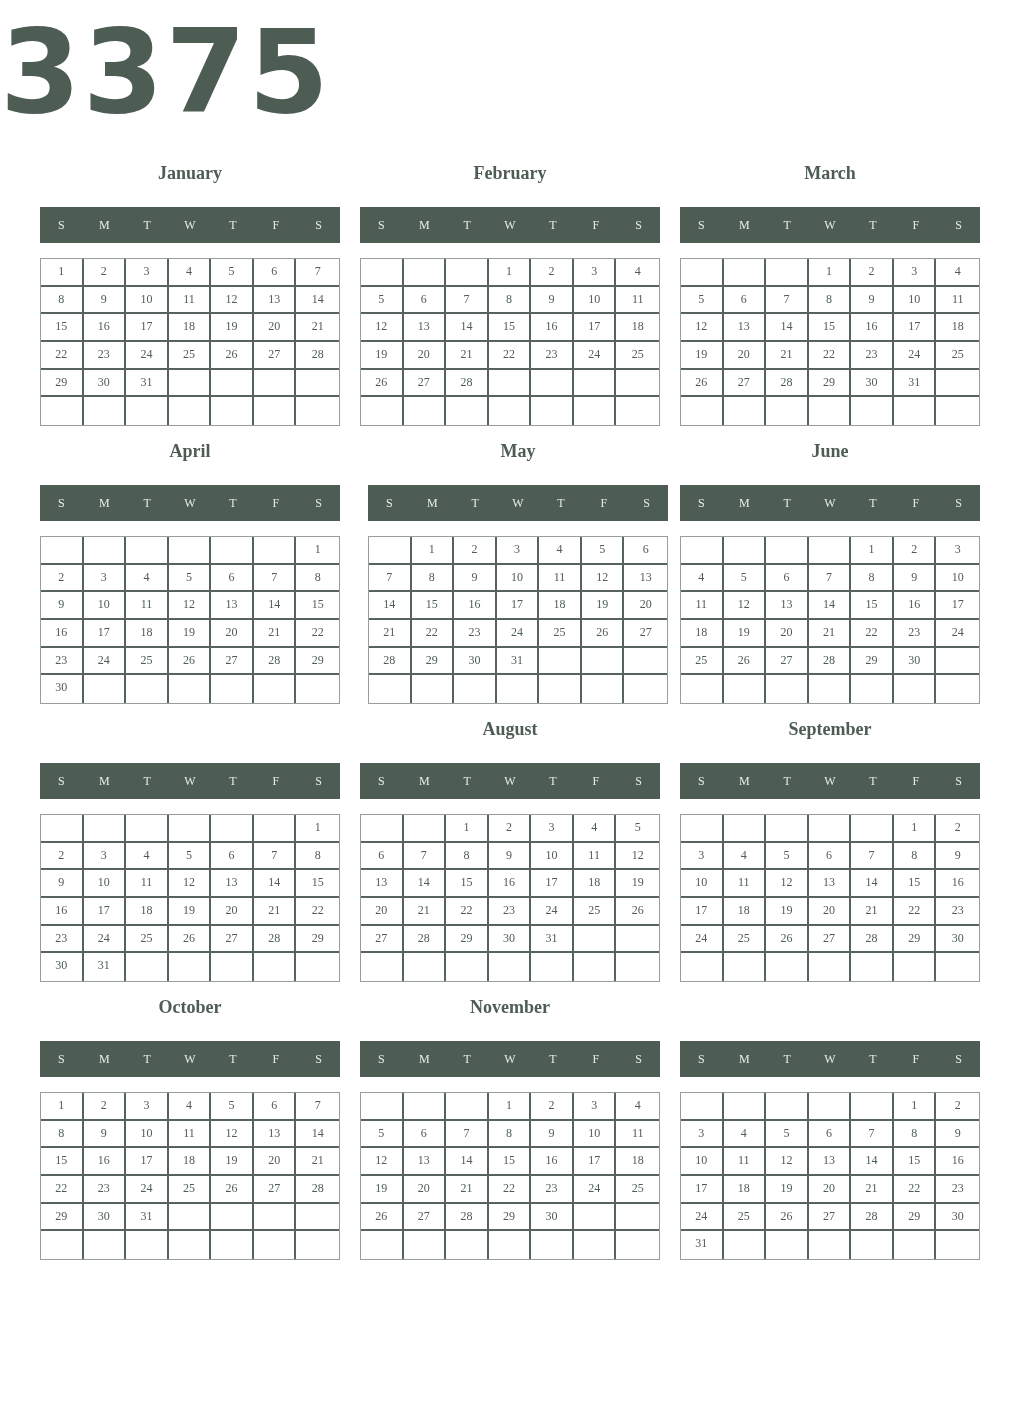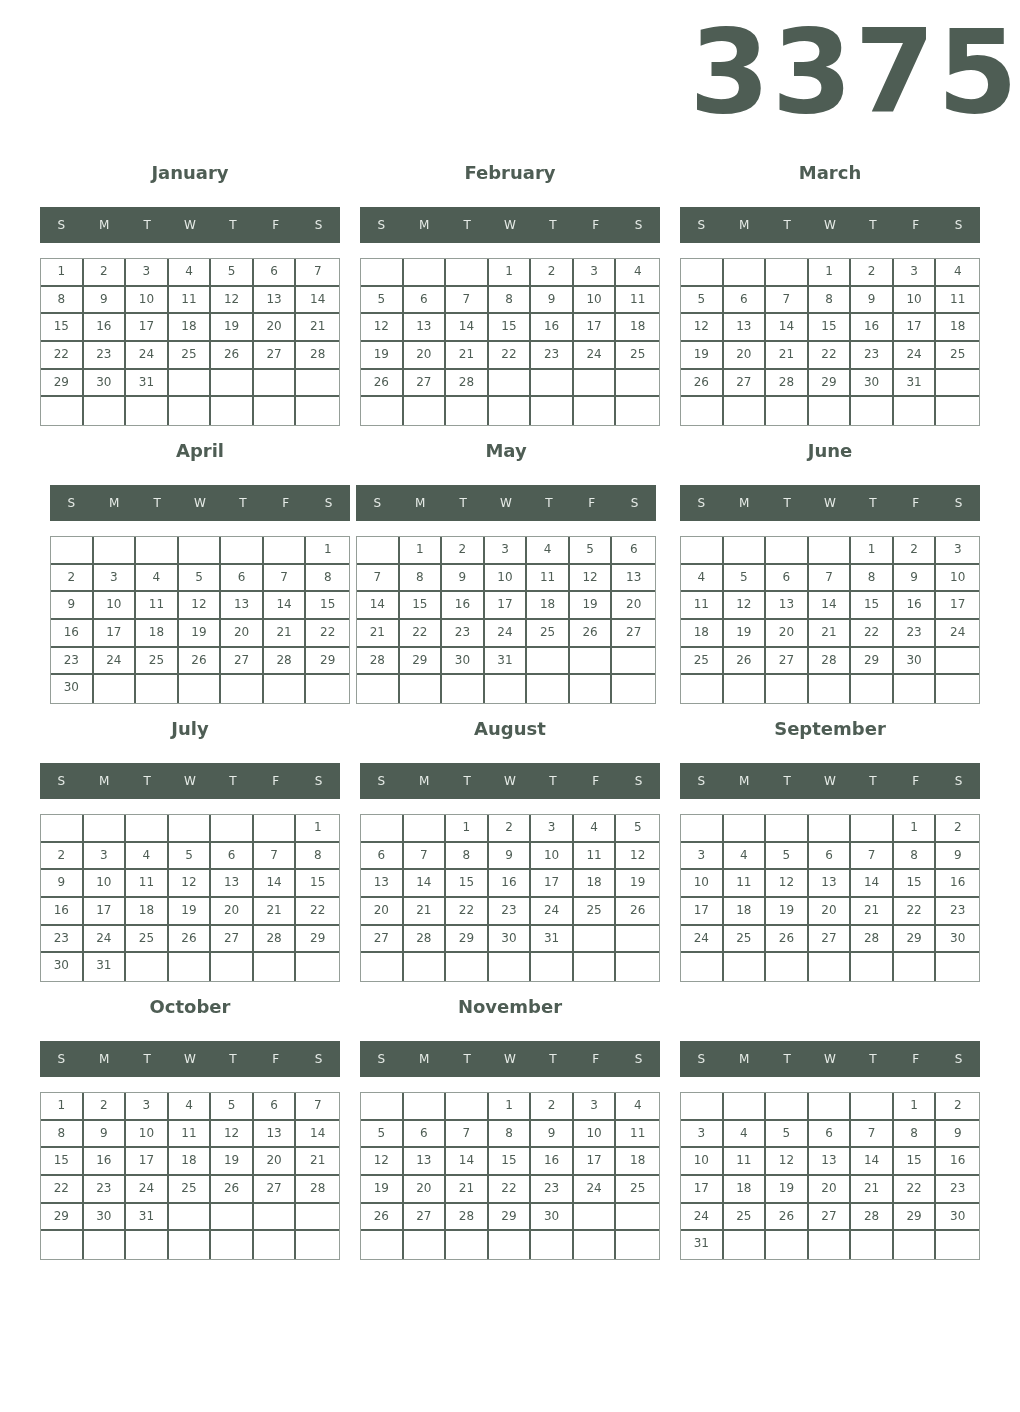--- a/index.html
+++ b/index.html
@@ -1,21 +1,21 @@
 <!DOCTYPE html>
 <html><head>
 <meta charset="utf-8">
 <style>
   html, body { margin: 0; padding: 0; background: #ffffff; }
   body { width: 1020px; height: 1412px; position: relative; overflow: hidden;
          font-family: "DejaVu Sans", sans-serif; color: #4e5d54; }
-  .year { position: absolute; left: 0; top: 14px; width: 1020px; text-align: right;
+  .year { position: absolute; left: 0; top: 14px; width: 1020px; text-align: left;
           font-size: 116px; font-weight: bold; color: #4e5d54; line-height: 1;
           letter-spacing: 2px; }
-  .month { position: absolute; width: 300px; height: 270px; }
+  .month { position: absolute; width: 300px; height: 270px; font-family: Liberation Serif, serif; }
   .month-title { position: absolute; left: 0; top: 0; width: 300px; text-align: center;
                  font-size: 18px; font-weight: bold; color: #4e5d54; line-height: 22px; }
   .dow-bar { position: absolute; left: 0; top: 45px; width: 300px; height: 36px;
              background: #4e5d54; display: flex; }
   .dow { flex: 1; text-align: center; line-height: 36px; font-size: 12px; color: #e6ebe7; }
   .grid { position: absolute; left: 0; top: 96px; width: 300px; height: 168px;
           border: 1px solid #959e98; box-sizing: border-box;
           display: grid; grid-template-columns: repeat(7, 1fr); grid-template-rows: repeat(6, 1fr); }
   .cell { border-right: 2px solid #56645b; border-bottom: 2px solid #56645b;
           text-align: center; font-size: 12px; color: #4e5d54; line-height: 24px; box-sizing: border-box; }
@@ -188,21 +188,21 @@
         <div class="cell c7"></div>
         <div class="cell r6"></div>
         <div class="cell r6"></div>
         <div class="cell r6"></div>
         <div class="cell r6"></div>
         <div class="cell r6"></div>
         <div class="cell r6"></div>
         <div class="cell c7 r6"></div>
       </div>
     </div>
-    <div class="month" style="left: 50px; top: 440px;">
+    <div class="month" style="left: 40px; top: 440px;">
       <div class="month-title">April</div>
       <div class="dow-bar">
         <div class="dow">S</div>
         <div class="dow">M</div>
         <div class="dow">T</div>
         <div class="dow">W</div>
         <div class="dow">T</div>
         <div class="dow">F</div>
         <div class="dow">S</div>
       </div>
@@ -244,21 +244,21 @@
         <div class="cell c7">29</div>
         <div class="cell r6">30</div>
         <div class="cell r6"></div>
         <div class="cell r6"></div>
         <div class="cell r6"></div>
         <div class="cell r6"></div>
         <div class="cell r6"></div>
         <div class="cell c7 r6"></div>
       </div>
     </div>
-    <div class="month" style="left: 356px; top: 440px;">
+    <div class="month" style="left: 368px; top: 440px;">
       <div class="month-title">May</div>
       <div class="dow-bar">
         <div class="dow">S</div>
         <div class="dow">M</div>
         <div class="dow">T</div>
         <div class="dow">W</div>
         <div class="dow">T</div>
         <div class="dow">F</div>
         <div class="dow">S</div>
       </div>
@@ -357,21 +357,20 @@
         <div class="cell r6"></div>
         <div class="cell r6"></div>
         <div class="cell r6"></div>
         <div class="cell r6"></div>
         <div class="cell r6"></div>
         <div class="cell r6"></div>
         <div class="cell c7 r6"></div>
       </div>
     </div>
     <div class="month" style="left: 40px; top: 718px;">
-      <div class="month-title">July</div>
       <div class="dow-bar">
         <div class="dow">S</div>
         <div class="dow">M</div>
         <div class="dow">T</div>
         <div class="dow">W</div>
         <div class="dow">T</div>
         <div class="dow">F</div>
         <div class="dow">S</div>
       </div>
       <div class="grid">

